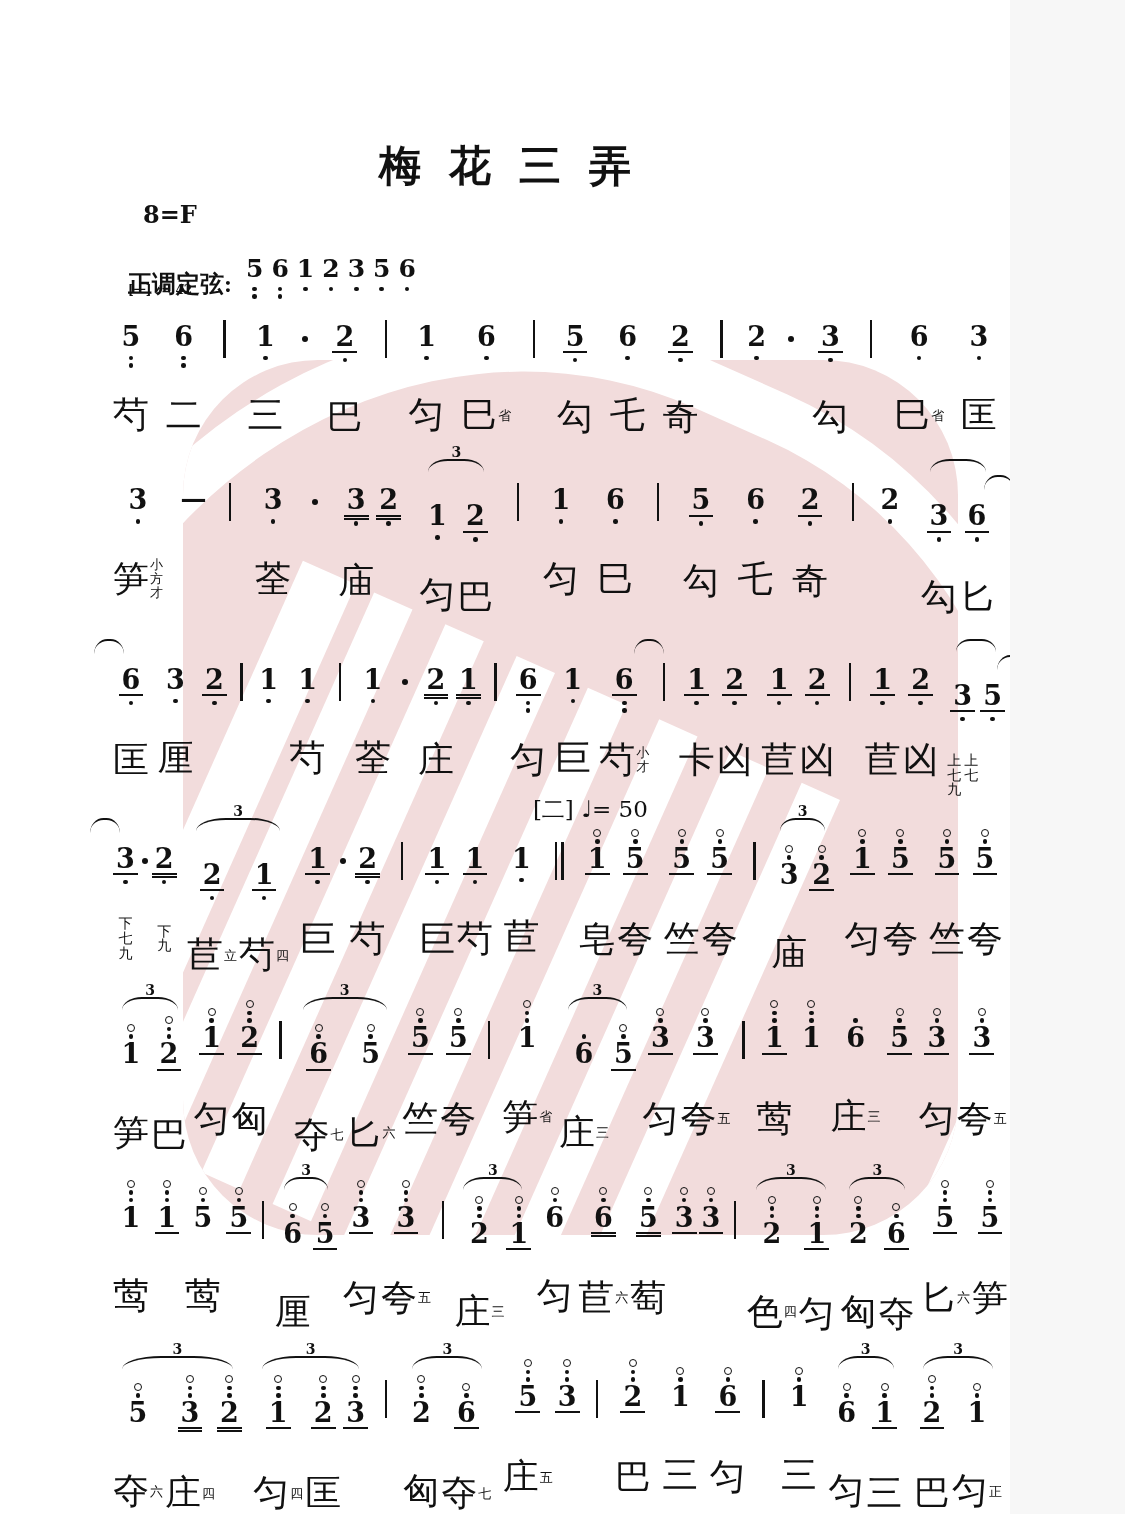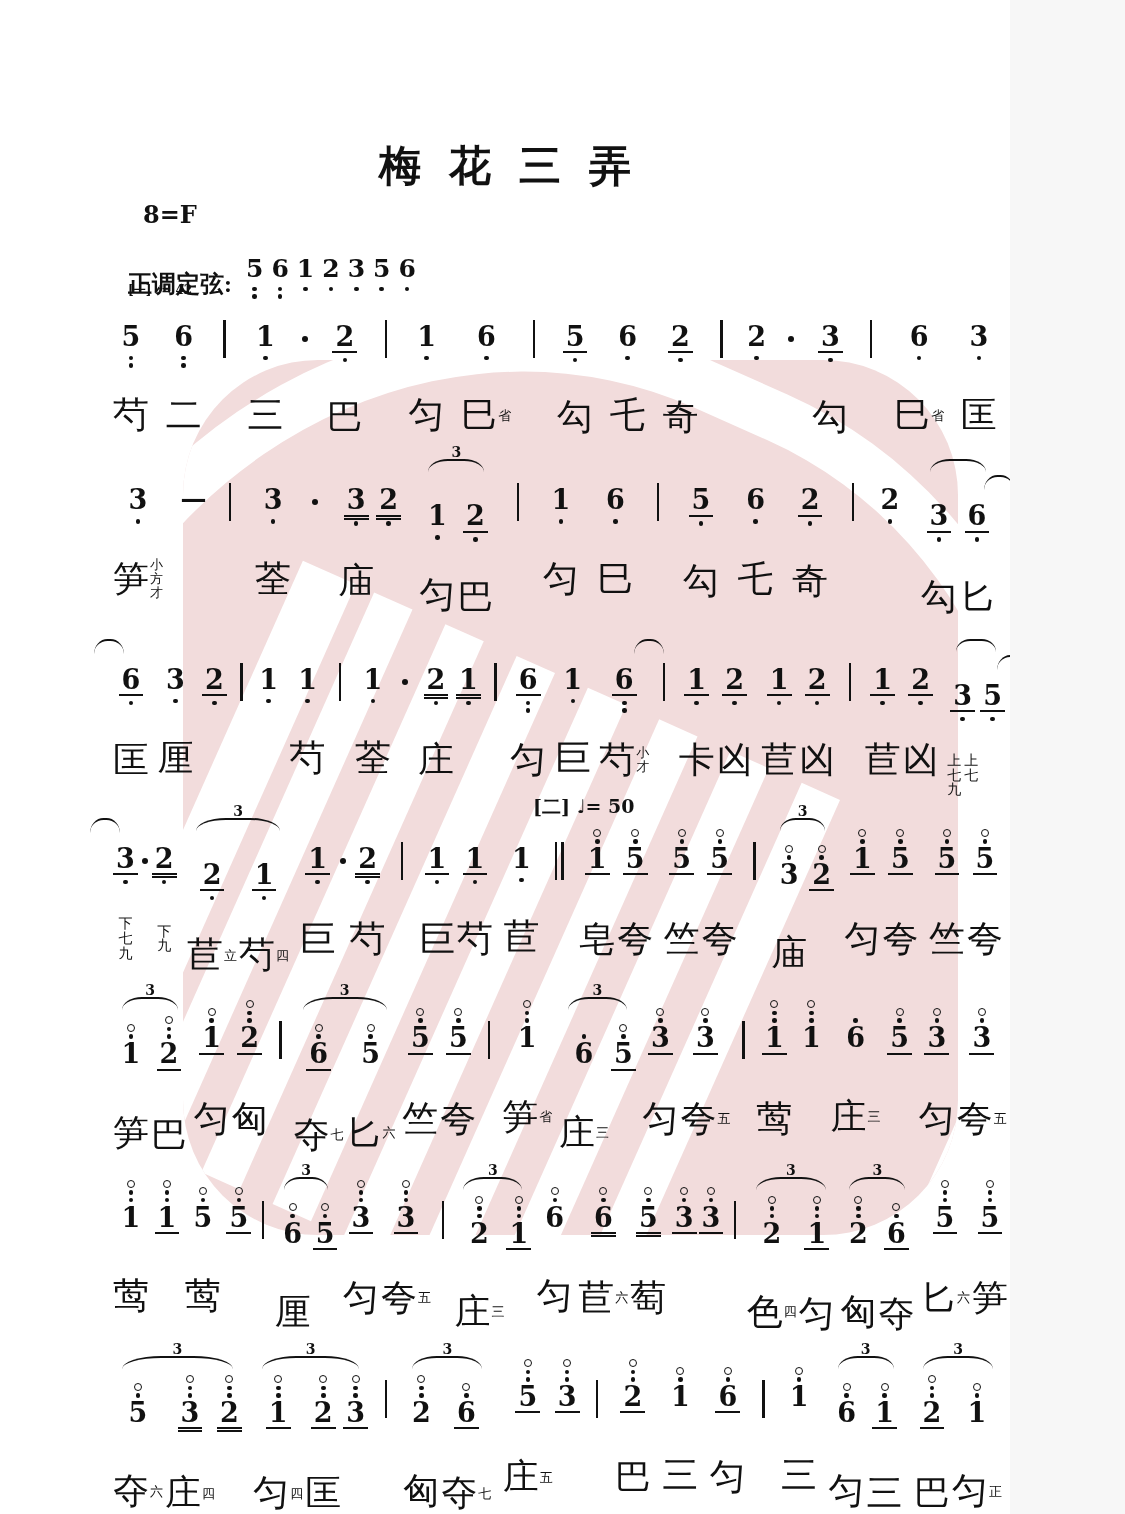--- a/index.html
+++ b/index.html
@@ -16,21 +16,21 @@
   #key{left:143px;top:200px;font-size:24px;font-weight:bold;font-family:"DejaVu Serif",serif;}
   #tuningline{left:128px;top:232px;font-size:24px;display:flex;align-items:flex-end;margin-top:24px;}
   #tuninglabel{font-weight:bold;margin-right:10px;padding-top:2px;}
   #tuningnotes{display:flex;}
   #tempo1{left:128px;top:282px;font-size:12px;font-weight:bold;font-family:"DejaVu Serif",serif;}
   #attr{left:752px;top:198px;width:290px;font-size:21px;line-height:37px;}
   #attr .sp{display:flex;justify-content:space-between;}
   
   #music{position:absolute;z-index:2;left:112px;top:296px;width:915px;}
   .system{position:relative;display:flex;justify-content:space-between;align-items:flex-start;min-height:157px;}
-  .tempo2{position:absolute;top:-24px;left:46%;font-size:19px;font-weight:bold;font-family:"DejaVu Serif",serif;white-space:nowrap;}
+  .tempo2{position:absolute;top:-24px;left:46%;font-size:23px;font-weight:normal;font-family:"DejaVu Serif",serif;white-space:nowrap;}
   .note{position:relative;display:inline-flex;flex-direction:column;align-items:center;margin:0 1px;}
   .above{height:27px;display:flex;flex-direction:column;justify-content:flex-end;align-items:center;}
   .ring{width:6px;height:6px;border:1.6px solid #111;border-radius:50%;margin:1px 0;}
   .dotc{width:4.5px;height:4.5px;background:#111;border-radius:50%;margin:1.5px 0;}
   .numw{font-family:"DejaVu Serif",serif;font-size:27px;font-weight:bold;line-height:1.05;padding:0 3px;position:relative;}
   .u1>.numw{border-bottom:2.4px solid #111;}
   .u2>.numw{border-bottom:2.4px solid #111;}
   .u2>.numw::after{content:"";position:absolute;left:0;right:0;bottom:-5px;border-bottom:2.4px solid #111;}
   .below{height:15px;display:flex;flex-direction:column;justify-content:flex-start;align-items:center;padding-top:3px;}
   .tabcell{height:84px;display:flex;align-items:center;margin-top:4px;}

